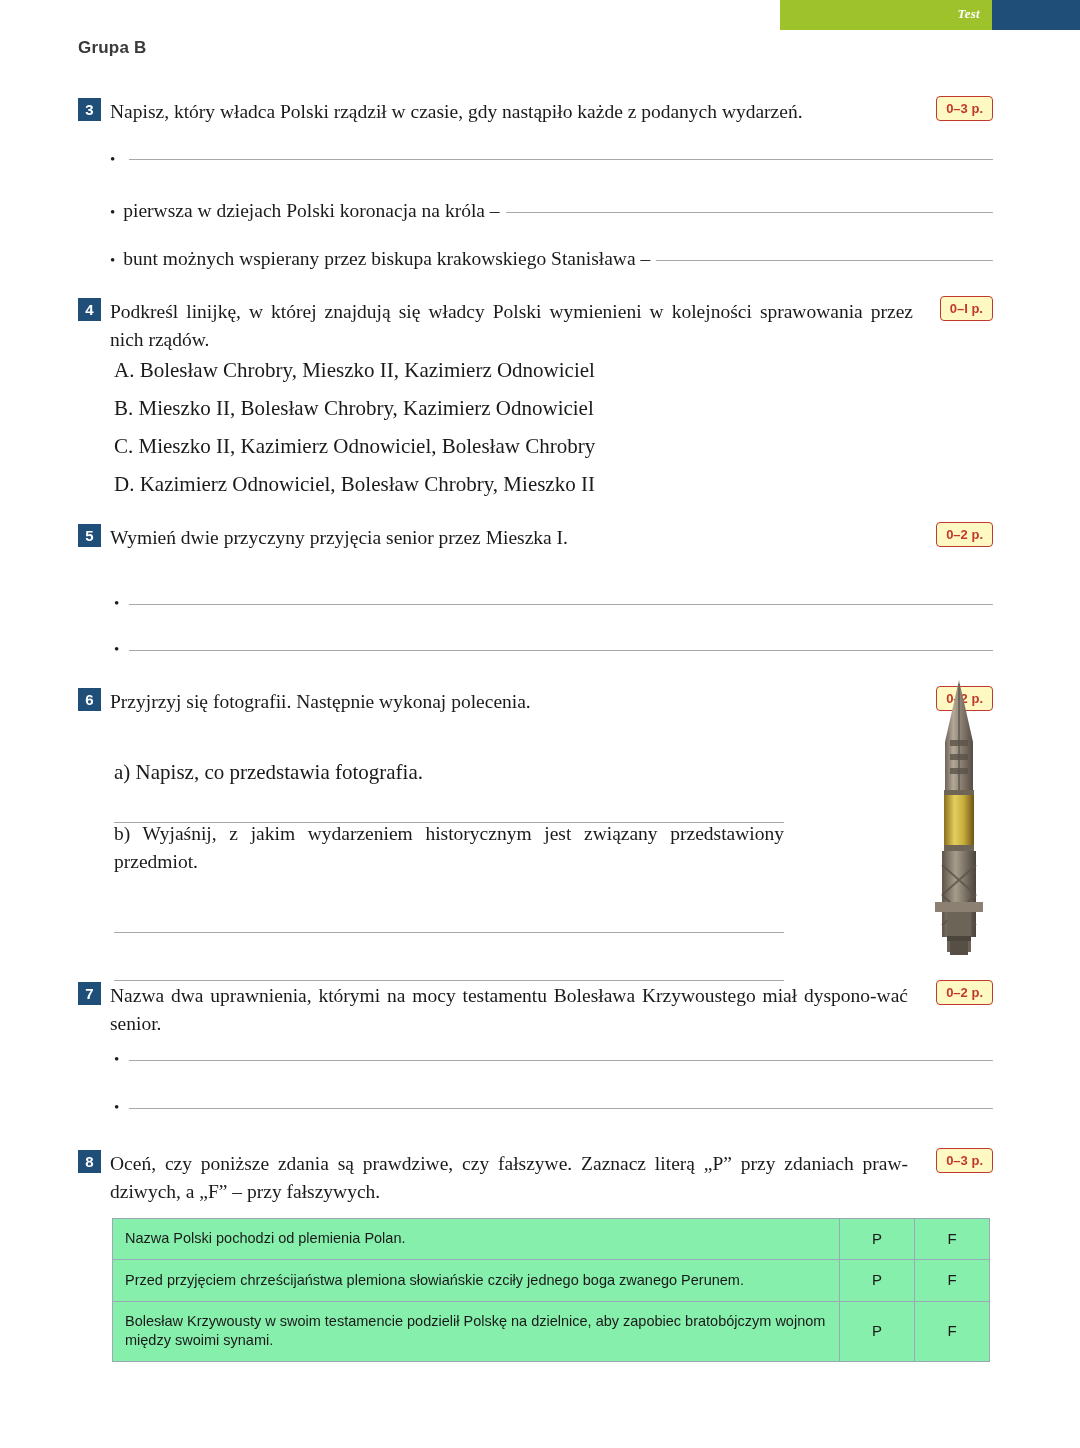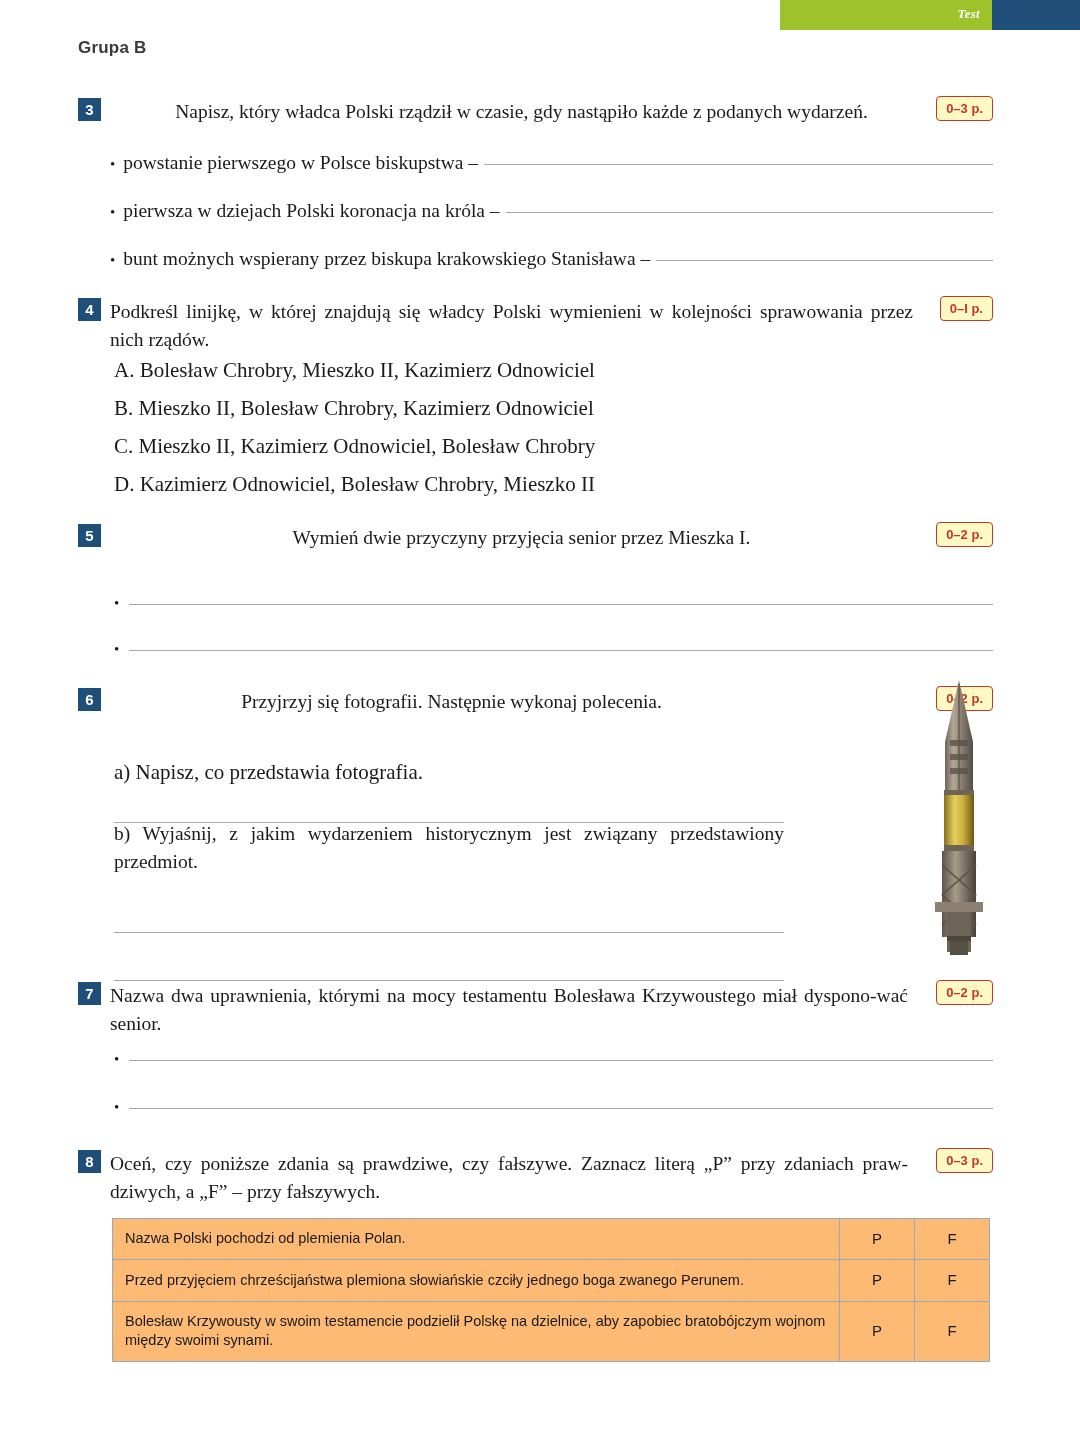--- a/index.html
+++ b/index.html
@@ -82,21 +82,21 @@
     text-align: center;
     line-height: 23px;
   }
   .qtext {
     margin-left: 32px;
     font-size: 19.5px;
     line-height: 1.42;
     text-align: justify;
     padding-right: 60px;
   }
-  .qtext.nojust { text-align: center; }
+  .qtext.nojust { text-align: left; }
   .points {
     position: absolute;
     right: 0;
     top: -2px;
     border: 1px solid #c0392b;
     border-radius: 4px;
     color: #c0392b;
     font-family: "Liberation Sans", sans-serif;
     font-weight: bold;
     font-size: 13px;
@@ -160,21 +160,21 @@
     left: 112px;
     top: 1218px;
     width: 878px;
     border-collapse: collapse;
     font-family: "Liberation Sans", sans-serif;
     font-size: 14.5px;
     color: #1a1a1a;
   }
   .tf-table td {
     border: 1px solid #9aa9b5;
-    background: #fdba74;
+    background: #86efac;
     padding: 10px 12px;
     vertical-align: middle;
     line-height: 1.35;
   }
   .tf-table td.pf {
     width: 50px;
     text-align: center;
     font-size: 15px;
   }
 </style>
@@ -193,21 +193,20 @@
   <div class="group-title">Grupa B</div>
 
   <div class="task" style="top:98px;">
     <div class="qnum">3</div>
     <div class="qtext nojust">Napisz, który władca Polski rządził w czasie, gdy nastąpiło każde z podanych wydarzeń.</div>
     <div class="points">0–3 p.</div>
   </div>
   <div class="task" style="top:152px;">
     <div class="bullet-line">
       <span class="bullet-dot">•</span>
-      <span>powstanie pierwszego w Polsce biskupstwa –</span>
       <span class="rule"></span>
     </div>
   </div>
   <div class="task" style="top:200px;">
     <div class="bullet-line">
       <span class="bullet-dot">•</span>
       <span>pierwsza w dziejach Polski koronacja na króla –</span>
       <span class="rule"></span>
     </div>
   </div>

